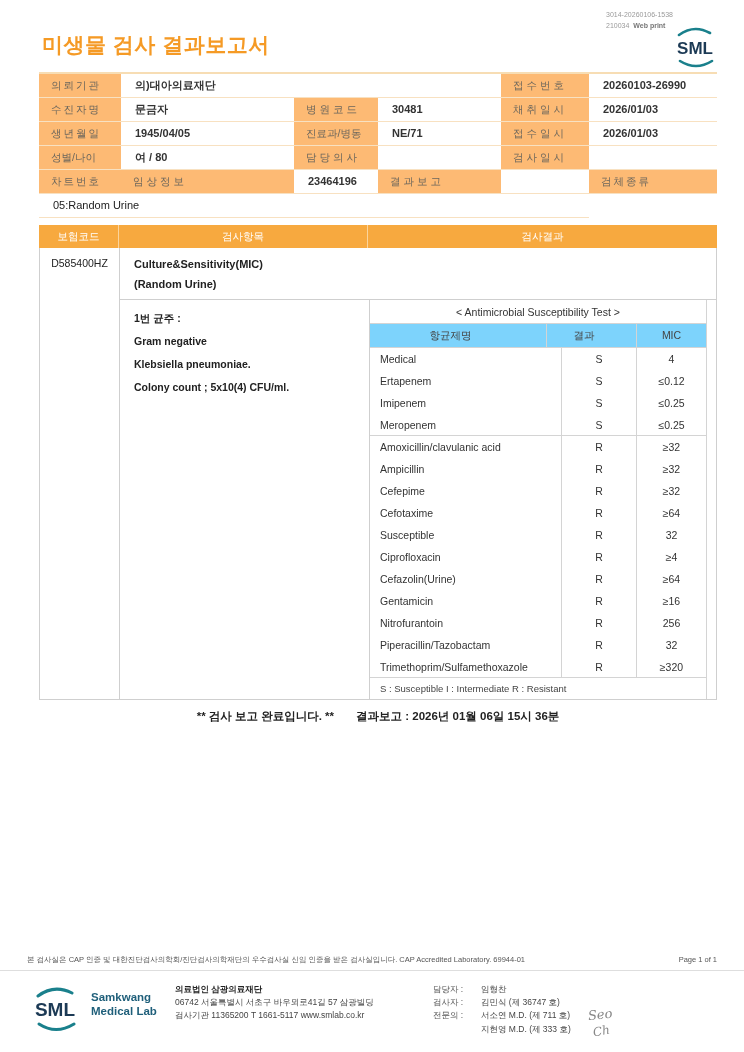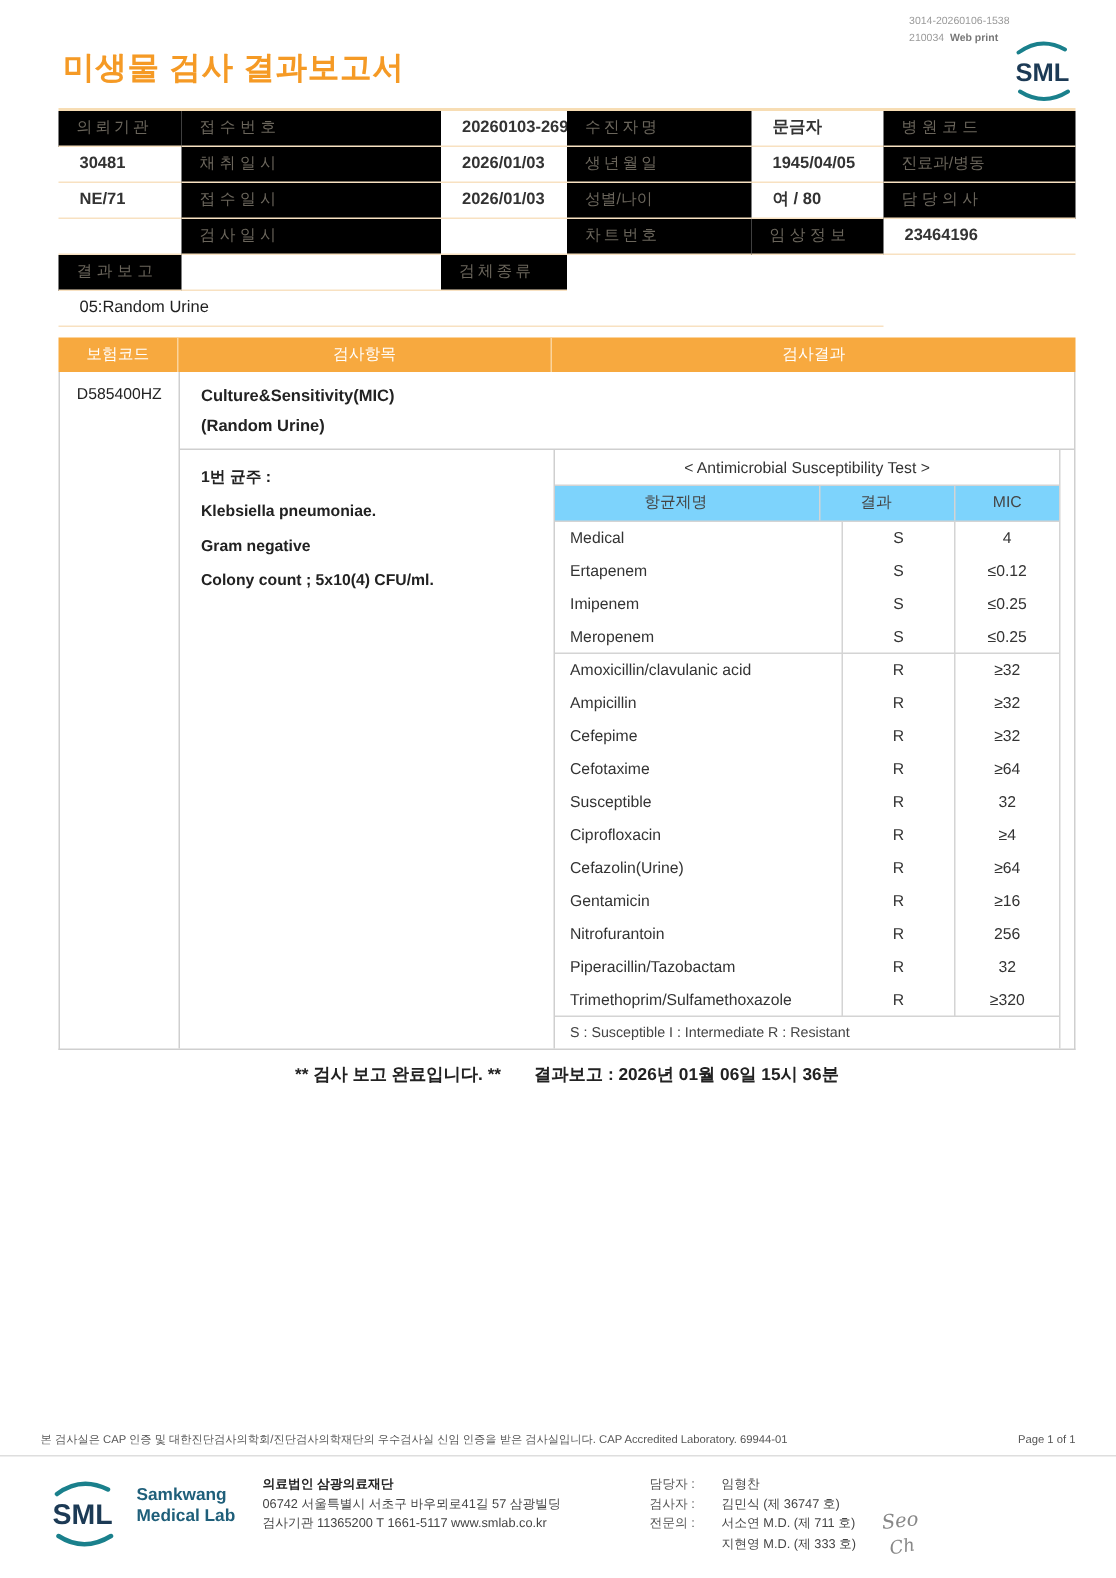--- a/index.html
+++ b/index.html
@@ -15,21 +15,21 @@
   
   .hdr { position:relative; height:74px; border-bottom:2px solid #F7DDB4; }
   .print-info { position:absolute; top:10px; right:44px; font-size:7px; color:#9a9a9a; line-height:1.5; }
   .print-info b { color:#777; }
   .page-title { position:absolute; left:3px; top:31px; font-size:21px; font-weight:700; color:#F59A25; letter-spacing:.5px; }
   .logo-top { position:absolute; top:25px; right:-4px; }
 
   
   .info-grid { display:grid; grid-template-columns:82px 173px 84px 123px 88px 1fr; }
   .icell { height:24px; line-height:23px; border-bottom:1px solid #F8E1C1; overflow:hidden; white-space:nowrap; }
-  .ilabel { background:#000000; color:#6b665c; font-size:10.5px; padding-left:12px; }
+  .ilabel { background:#fdba74; color:#6b665c; font-size:10.5px; padding-left:12px; }
   .ival { font-size:11px; font-weight:700; color:#333; padding-left:14px; }
   .sp2 { letter-spacing:2px; }
   .sp3 { letter-spacing:3px; }
   .span3 { grid-column:span 3; }
   .span5 { grid-column:span 5; }
   .ival.norm { font-weight:400; color:#222; }
 
   
   .rtable { margin-top:7px; }
   .rthead { display:grid; grid-template-columns:80px 249px 1fr; background:#F7A93F; height:23px; }
@@ -90,20 +90,21 @@
         <svg width="52" height="44" viewBox="0 0 52 44">
           <path d="M10 10 Q 25 -1 41 8" fill="none" stroke="#1A808C" stroke-width="2.6" stroke-linecap="round"></path>
           <path d="M11 36 Q 27 46 43 36" fill="none" stroke="#1A808C" stroke-width="2.6" stroke-linecap="round"></path>
           <text x="26" y="29" text-anchor="middle" font-family="Liberation Sans, sans-serif" font-size="17" font-weight="bold" fill="#1C3A55">SML</text>
         </svg>
       </div>
     </div>
 
     <div class="info-grid">
       <div class="icell ilabel sp2">의뢰기관</div>
+      <div class="icell ival span3">의)대아의료재단</div>
       <div class="icell ilabel sp3">접수번호</div>
       <div class="icell ival">20260103-26990</div>
 
       <div class="icell ilabel sp2">수진자명</div>
       <div class="icell ival">문금자</div>
       <div class="icell ilabel sp3">병원코드</div>
       <div class="icell ival">30481</div>
       <div class="icell ilabel sp3">채취일시</div>
       <div class="icell ival">2026/01/03</div>
 
@@ -140,22 +141,22 @@
       <div class="rtbody">
         <div class="code-cell">D585400HZ</div>
         <div class="rright">
           <div class="test-name-block">
             <div>Culture&amp;Sensitivity(MIC)</div>
             <div>(Random Urine)</div>
           </div>
           <div class="result-split">
             <div class="isolate">
               <div>1번 균주 :</div>
+              <div>Gram negative</div>
               <div>Klebsiella pneumoniae.</div>
-              <div>Gram negative</div>
               <div>Colony count ; 5x10(4) CFU/ml.</div>
             </div>
             <div class="suscept">
               <div class="sus-title">&lt; Antimicrobial Susceptibility Test &gt;</div>
               <div class="shead">
                 <div>항균제명</div>
                 <div class="bl">결과</div>
                 <div class="bl">MIC</div>
               </div>
 

